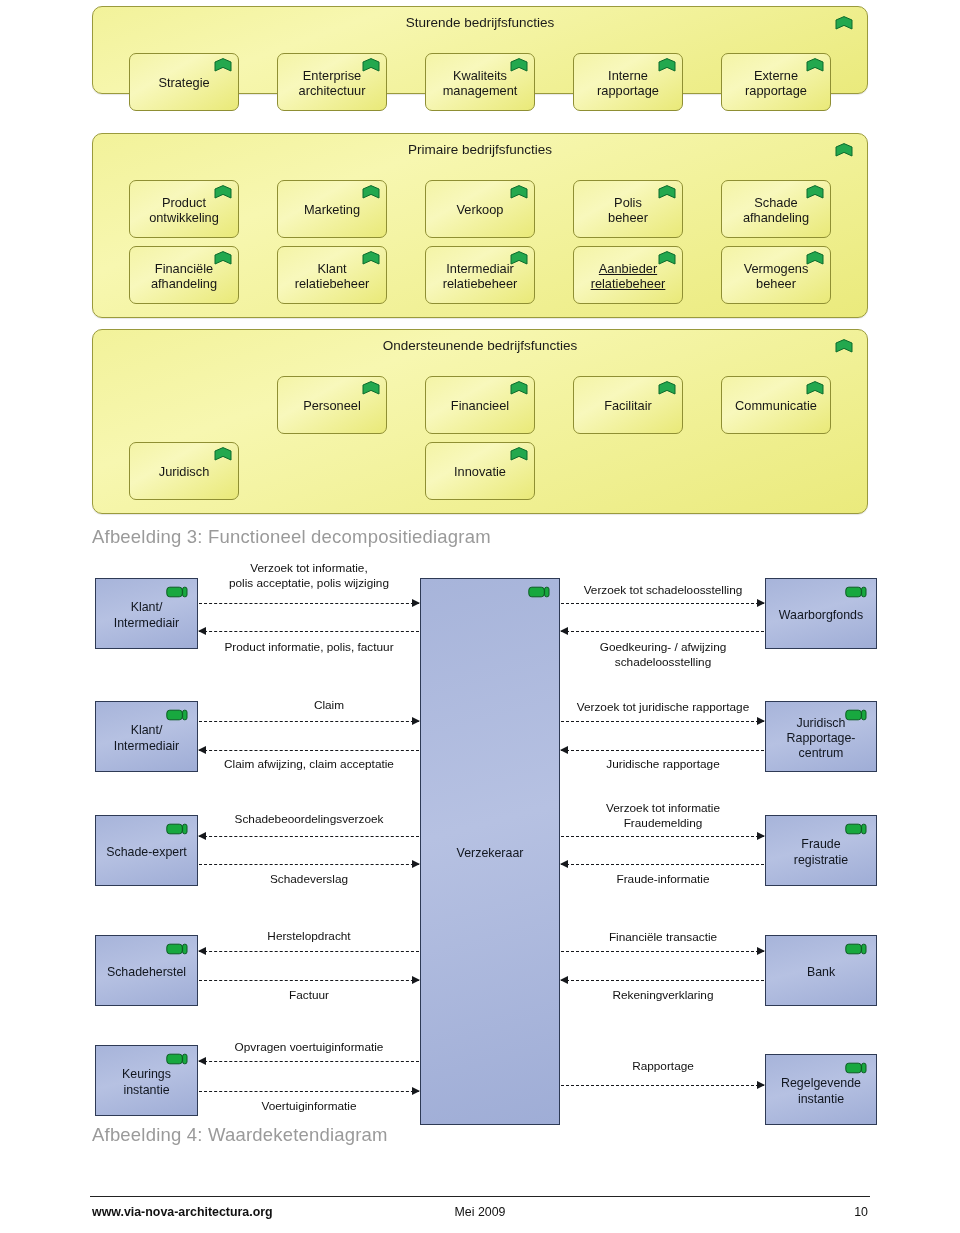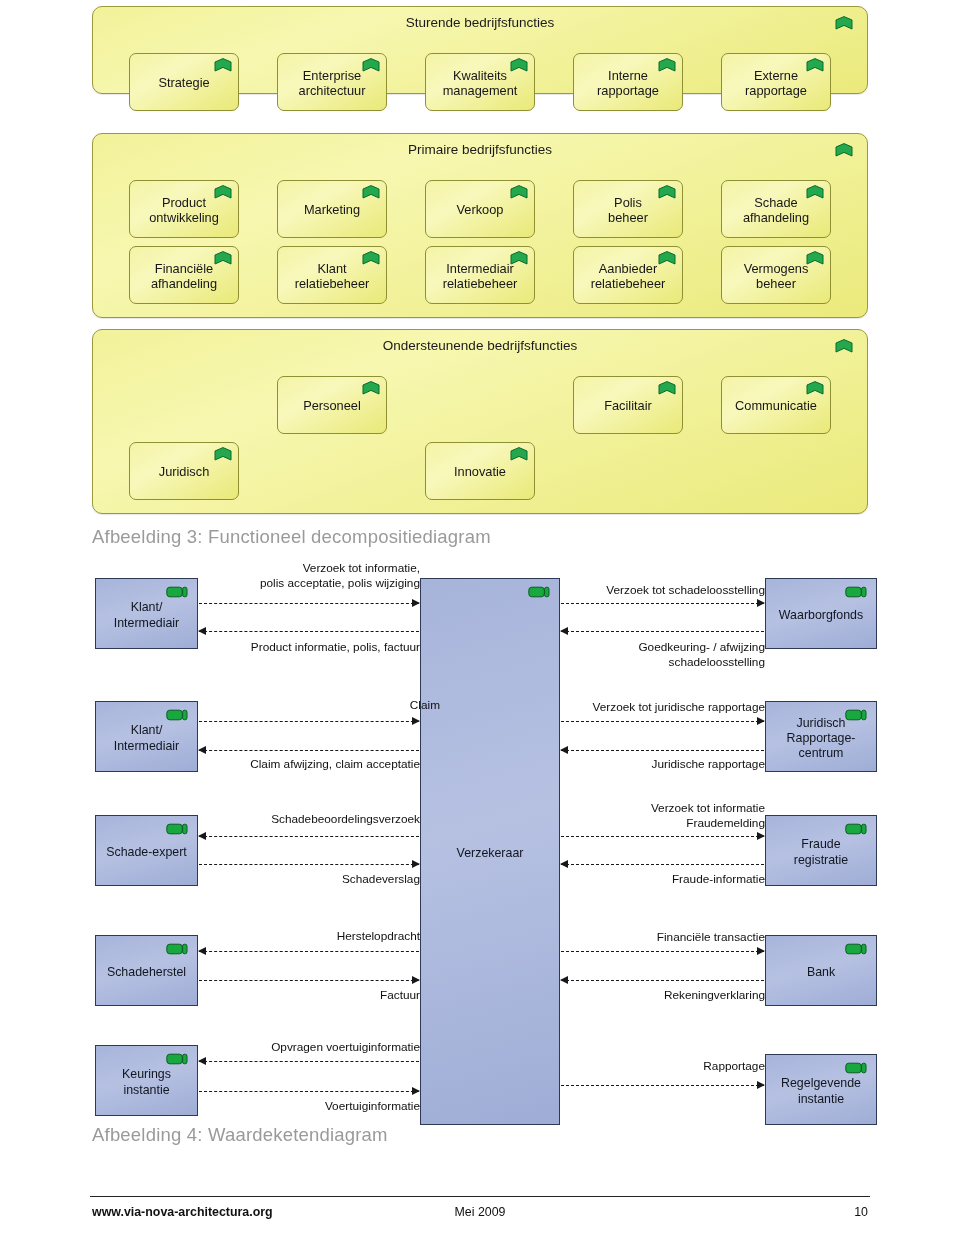--- a/index.html
+++ b/index.html
@@ -84,21 +84,21 @@
     border-top: 1.4px dashed #16181c;
   }
   .flow .head {
     position: absolute; top: -4.5px; width: 0; height: 0;
   }
   .flow.right .head { right: -1px; border-left: 8px solid #16181c; border-top: 4.5px solid transparent; border-bottom: 4.5px solid transparent; }
   .flow.left  .head { left: -1px;  border-right: 8px solid #16181c; border-top: 4.5px solid transparent; border-bottom: 4.5px solid transparent; }
 
   .flow-label {
     position: absolute;
-    text-align: right;
+    text-align: center;
     font-size: 11.8px;
     line-height: 1.25;
     color: #101010;
     white-space: pre-line;
   }
 
   
   .footer-rule {
     position: absolute; left: 90px; right: 90px; top: 1196px;
     border-top: 1.2px solid #222;
@@ -237,21 +237,21 @@
   </div>
   <div class="fn-box" style="left:332px; top:112px; width:110px; height:58px;">
     <span class="fn-icon">
         <svg viewBox="0 0 18 14">
           <path d="M1,13 L1,4 L9,0.6 L17,4 L17,13 L9,9.4 Z" fill="#23a84e" stroke="#0c6b2c" stroke-width="1"></path>
         </svg>
       </span>
     <span style="white-space:pre-line">Intermediair
 relatiebeheer</span>
   </div>
-  <div class="fn-box" style="left:480px; top:112px; width:110px; height:58px;">
+  <div class="fn-box" style="left:480px; top:112px; width:110px; height:58px;text-decoration:underline;">
     <span class="fn-icon">
         <svg viewBox="0 0 18 14">
           <path d="M1,13 L1,4 L9,0.6 L17,4 L17,13 L9,9.4 Z" fill="#23a84e" stroke="#0c6b2c" stroke-width="1"></path>
         </svg>
       </span>
     <span style="white-space:pre-line">Aanbieder
 relatiebeheer</span>
   </div>
   <div class="fn-box" style="left:628px; top:112px; width:110px; height:58px;">
     <span class="fn-icon">
@@ -273,20 +273,28 @@
   </span>
 
   <div class="fn-box" style="left:184px; top:46px; width:110px; height:58px;">
     <span class="fn-icon">
         <svg viewBox="0 0 18 14">
           <path d="M1,13 L1,4 L9,0.6 L17,4 L17,13 L9,9.4 Z" fill="#23a84e" stroke="#0c6b2c" stroke-width="1"></path>
         </svg>
       </span>
     <span style="white-space:pre-line">Personeel</span>
   </div>
+  <div class="fn-box" style="left:332px; top:46px; width:110px; height:58px;">
+    <span class="fn-icon">
+        <svg viewBox="0 0 18 14">
+          <path d="M1,13 L1,4 L9,0.6 L17,4 L17,13 L9,9.4 Z" fill="#23a84e" stroke="#0c6b2c" stroke-width="1"></path>
+        </svg>
+      </span>
+    <span style="white-space:pre-line">Financieel</span>
+  </div>
   <div class="fn-box" style="left:480px; top:46px; width:110px; height:58px;">
     <span class="fn-icon">
         <svg viewBox="0 0 18 14">
           <path d="M1,13 L1,4 L9,0.6 L17,4 L17,13 L9,9.4 Z" fill="#23a84e" stroke="#0c6b2c" stroke-width="1"></path>
         </svg>
       </span>
     <span style="white-space:pre-line">Facilitair</span>
   </div>
   <div class="fn-box" style="left:628px; top:46px; width:110px; height:58px;">
     <span class="fn-icon">

